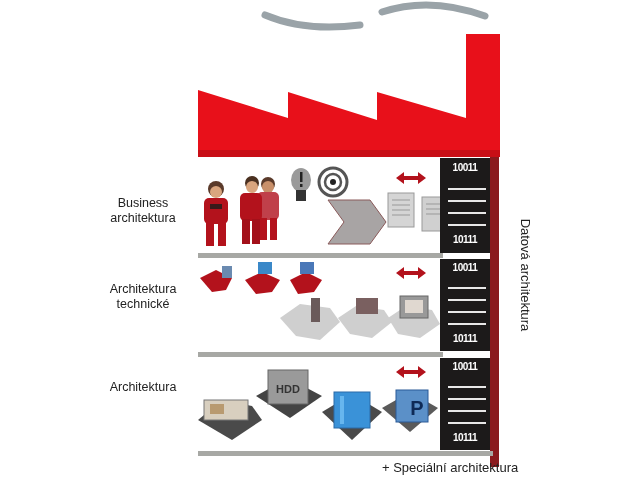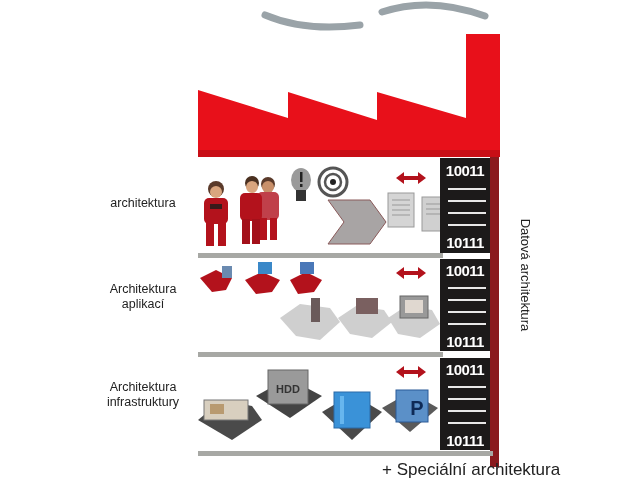--- a/index.html
+++ b/index.html
@@ -2,26 +2,26 @@
 <html><head>
   <meta charset="utf-8">
   <style>
     html, body { margin:0; padding:0; background:#ffffff; }
     body { width:640px; height:480px; position:relative; overflow:hidden;
            font-family:"Liberation Sans", sans-serif; }
     svg { position:absolute; left:0; top:0; }
     .layer-label { position:absolute; text-align:center; color:#222; font-size:12.5px; line-height:15px; }
     .data-col { position:absolute; left:440px; width:50px; background:#1c1a1a; }
     .bits { position:absolute; left:0; width:50px; text-align:center; color:#fff;
-            font-family:"Liberation Sans", sans-serif; font-weight:bold; font-size:15px; letter-spacing:-0.5px; }
+            font-family:"Liberation Sans", sans-serif; font-weight:bold; font-size:10px; letter-spacing:-0.5px; }
     .dash { position:absolute; left:8px; width:38px; height:2px; background:#e8e8e8; }
     .vtext { position:absolute; left:515px; top:195px; width:20px; height:160px; }
     .vtext span { position:absolute; left:50%; top:50%; transform:translate(-50%,-50%) rotate(90deg);
                   white-space:nowrap; font-size:13px; color:#222; }
-    .footer-note { position:absolute; left:382px; top:460px; font-size:17px; color:#222; }
+    .footer-note { position:absolute; left:382px; top:460px; font-size:13px; color:#222; }
   </style>
 </head>
 <body>
 
 <svg width="640" height="480" viewBox="0 0 640 480">
 
   <path d="M265 15 Q 305 32 360 25" stroke="#9aa3a8" stroke-width="7" fill="none" stroke-linecap="round"></path>
   <path d="M382 12 Q 430 -4 485 16" stroke="#9aa3a8" stroke-width="7" fill="none" stroke-linecap="round"></path>
 
   <path d="M198 90 L288 118 L288 92 L377 120 L377 92 L466 118 L466 34 L500 34 L500 157 L198 157 Z" fill="#e8101a"></path>
@@ -137,29 +137,29 @@
     <path d="M382 408 L410 392 L438 408 L410 432 Z" fill="#5a5a5a"></path>
     <rect x="396" y="390" width="32" height="32" fill="#5b90c8" stroke="#2a5a98"></rect>
     <text x="417" y="415" text-anchor="middle" font-family="Liberation Sans, sans-serif" font-weight="bold" font-size="20" fill="#0e2a56">P</text>
   </g>
   <g>
     <path d="M396 372 L404 366 L404 370 L418 370 L418 366 L426 372 L418 378 L418 374 L404 374 L404 378 Z" fill="#b3121c"></path>
   </g>
 </svg>
 
 <div class="layer-label" style="left:88px; top:196px; width:110px;">
+  <div>Business</div>
   <div>architektura</div>
 </div>
 <div class="layer-label" style="left:88px; top:282px; width:110px;">
   <div>Architektura</div>
-  <div>aplikací</div>
+  <div>technické</div>
 </div>
 <div class="layer-label" style="left:88px; top:380px; width:110px;">
   <div>Architektura</div>
-  <div>infrastruktury</div>
 </div>
 
 <div class="data-col" style="top:158px; height:95px;">
   <div class="bits" style="top:4px;">10011</div>
   <div class="dash" style="top:30px;"></div>
     <div class="dash" style="top:42px;"></div>
   <div class="dash" style="top:54px;"></div>
     <div class="dash" style="top:66px;"></div>
   <div class="bits" style="top:76px;">10111</div>
 </div>

